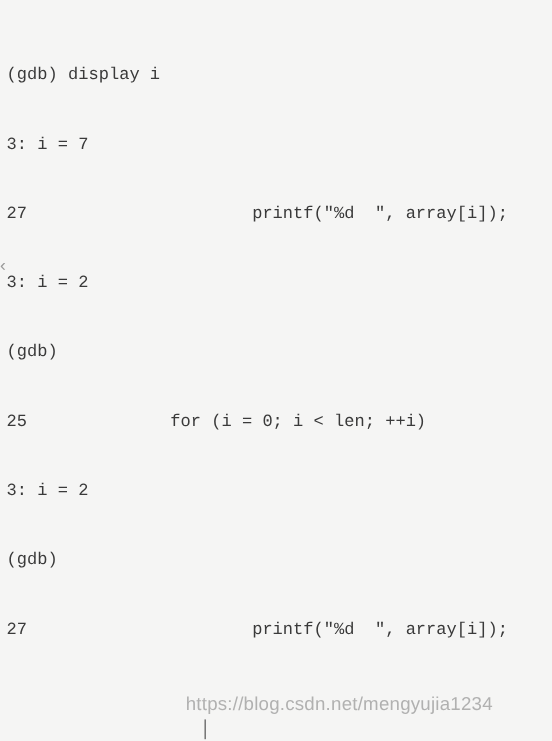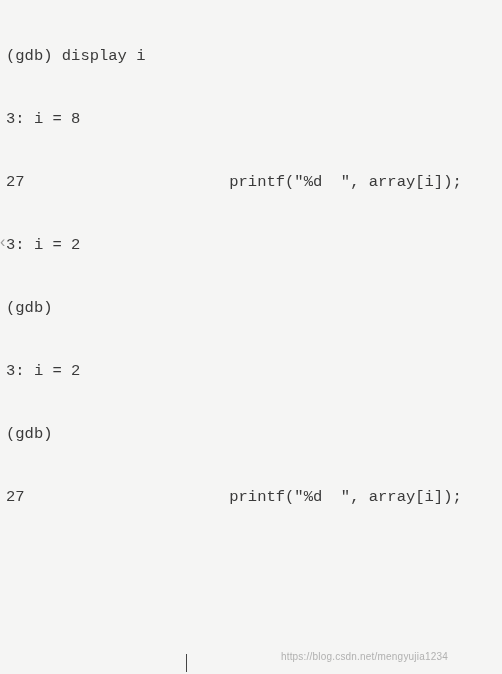--- a/index.html
+++ b/index.html
@@ -7,38 +7,38 @@
     padding: 0;
     width: 502px;
     height: 674px;
     overflow: hidden;
     background: #f5f5f4;
   }
   .terminal {
     box-sizing: border-box;
     width: 456px;
     height: 674px;
-    padding: 4px 6px;
+    padding: 16px 6px;
     font-family: "Courier New", Courier, monospace;
     font-size: 15.5px;
     line-height: 21px;
     color: #3a3a3a;
     white-space: pre;
     position: relative;
     filter: blur(0.3px);
   }
   .line {
     display: block;
   }
   .watermark {
     position: absolute;
     right: 8px;
-    bottom: 7px;
+    bottom: 24px;
     font-family: Arial, sans-serif;
-    font-size: 10px;
+    font-size: 17px;
     color: rgba(120,120,120,0.55);
     letter-spacing: 0.2px;
     pointer-events: none;
   }
   .cursor-mark {
     position: absolute;
     left: 186px;
     bottom: 2px;
     width: 1px;
     height: 18px;
@@ -52,24 +52,25 @@
     color: rgba(80,80,80,0.55);
     font-family: Arial, sans-serif;
     pointer-events: none;
   }
 </style>
 </head>
 <body>
 
 <div class="terminal">
   <span class="line">(gdb) display i</span>
-  <span class="line">3: i = 8</span>
+  <span class="line">3: i = 7</span>
   <span class="line">27                      printf("%d  ", array[i]);</span>
   <span class="line">3: i = 2</span>
   <span class="line">(gdb)</span>
+  <span class="line">25              for (i = 0; i &lt; len; ++i)</span>
   <span class="line">3: i = 2</span>
   <span class="line">(gdb)</span>
   <span class="line">27                      printf("%d  ", array[i]);</span>
   
   
   
   
   
   
   

